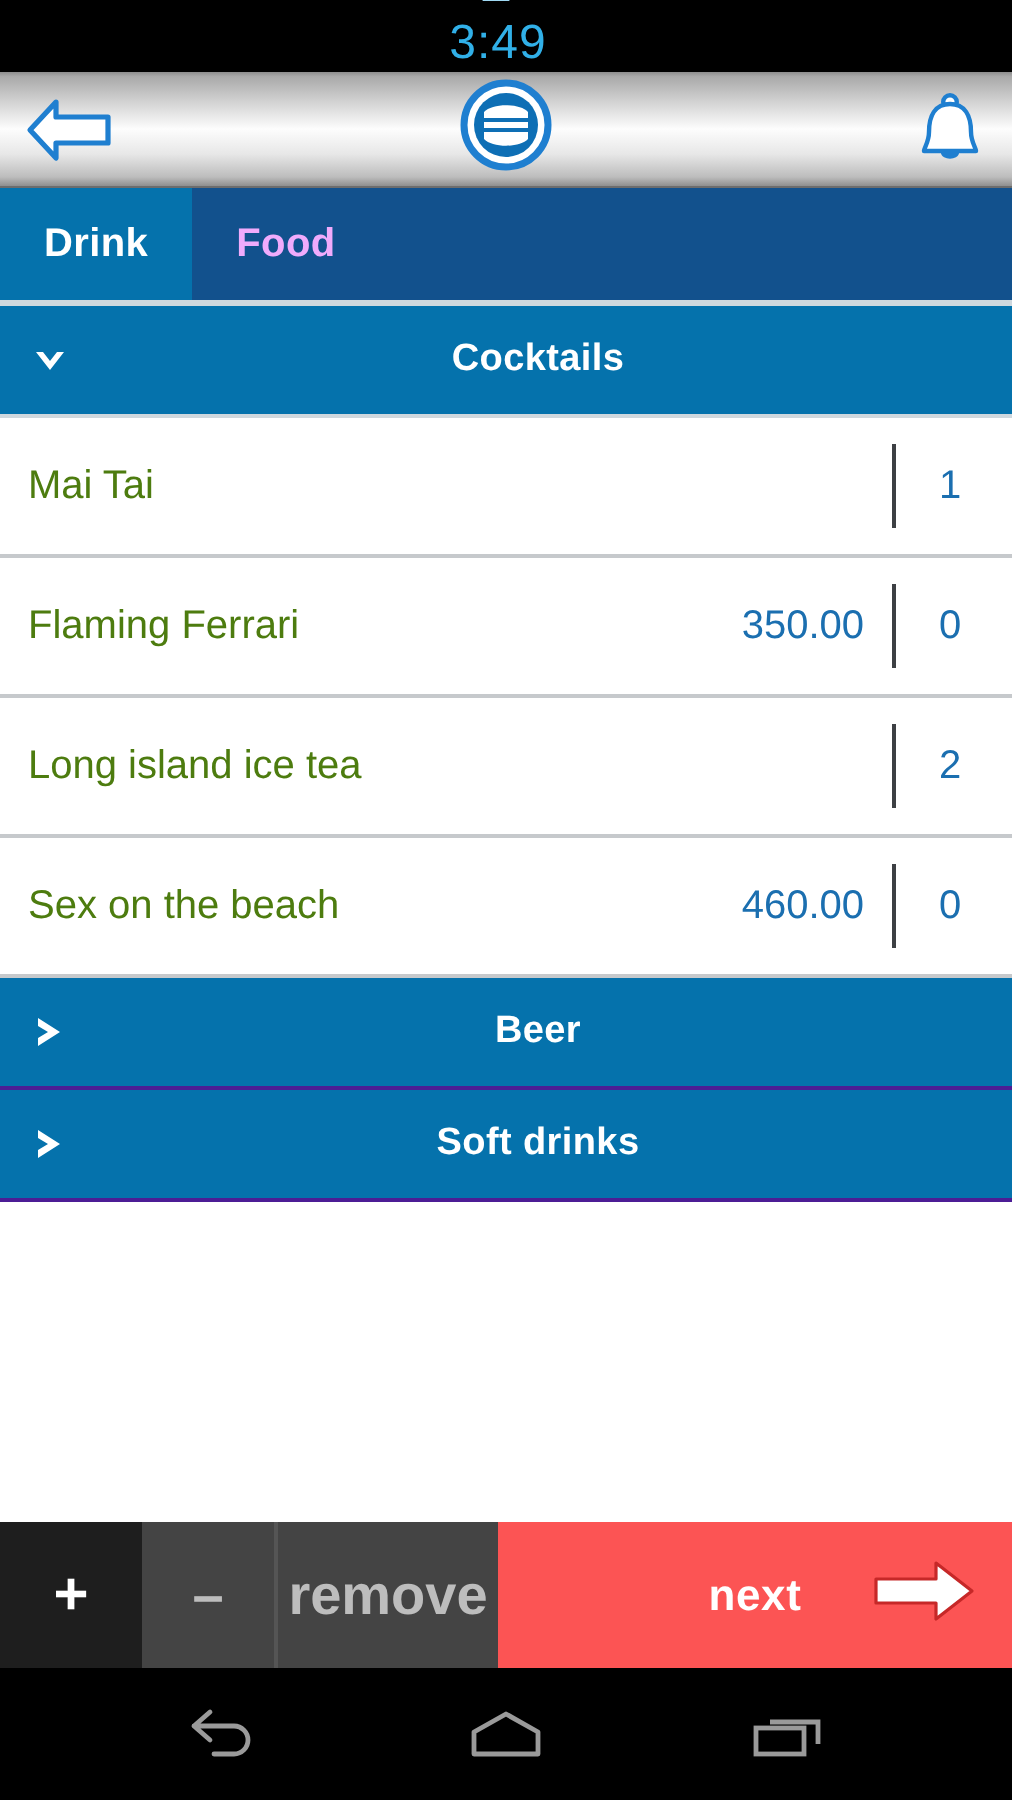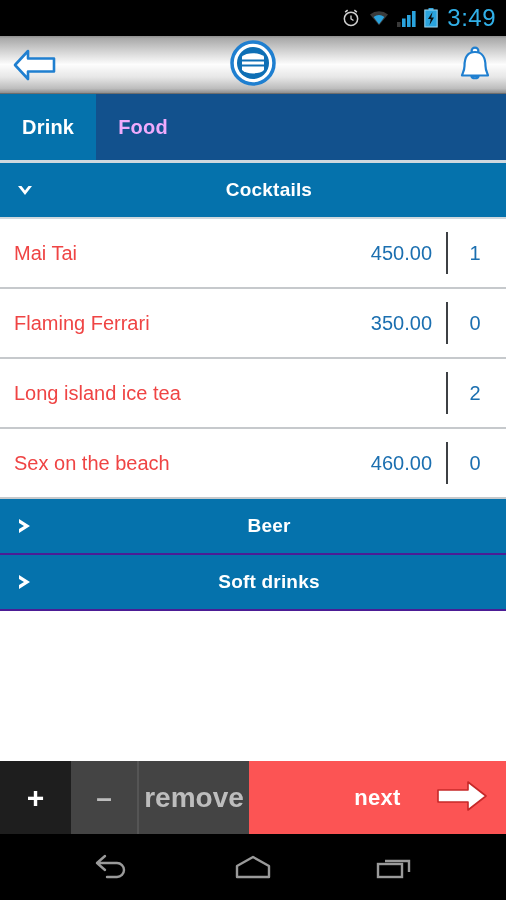--- a/index.html
+++ b/index.html
@@ -8,42 +8,42 @@
     background: #ffffff;
     font-family: "Liberation Sans", sans-serif;
     overflow: hidden;
   }
   #screen { position: relative; width: 506px; height: 900px; background: #fff; }
 
   
   .status-bar {
     height: 36px; background: #000;
     display: flex; align-items: center; justify-content: flex-end;
-    padding-right: 10px; gap: 7px;
+    padding-right: 10px; gap: 7px; flex-direction: column;
   }
   .status-icon { display: flex; align-items: center; }
   .status-time {
     color: #31b0e8; font-size: 24px; letter-spacing: .5px;
     font-family: "Liberation Sans", sans-serif; margin-left: 2px;
   }
 
   
   .app-bar {
     height: 58px; position: relative;
     background: linear-gradient(to bottom,
       #8d8d8d 0%, #a9a9a9 4%, #d2d2d2 26%, #fdfdfd 50%,
       #e7e7e7 72%, #bdbdbd 92%, #8f8f8f 100%);
     border-bottom: 1px solid #6d6d6d;
     display: flex; align-items: center; justify-content: space-between;
     padding: 0 12px;
   }
   .brand-logo { position: absolute; left: 50%; top: 50%; transform: translate(-50%,-50%); }
 
   
-  .tab-bar { height: 66px; background: #12518d; display: flex; }
+  .tab-bar { height: 56px; background: #12518d; display: flex; }
   .tab {
     display: flex; align-items: center; padding: 0 22px;
     font-size: 20px; font-weight: bold; color: #f0abfc;
     letter-spacing: .2px; cursor: pointer;
   }
   .tab.active { background: #0572ac; color: #ffffff; }
   .tab-divider { height: 3px; background: #cfd8de; }
 
   
   .group-header {
@@ -59,21 +59,21 @@
     position: absolute; left: 14px; top: 50%;
     transform: translateY(-50%); width: 22px; height: 22px;
   }
 
   
   .item-row {
     height: 70px; background: #fff; display: flex; align-items: center;
     border-bottom: 2px solid #c6c9cc; position: relative; cursor: pointer;
   }
   .item-name {
-    flex: 1; padding-left: 14px; color: #ef4444; font-size: 20px;
+    flex: 1; padding-left: 14px; color: #4d7c0f; font-size: 20px;
   }
   .item-price {
     color: #1b6fb0; font-size: 20px; text-align: right;
     width: 120px; padding-right: 14px;
   }
   .item-qty-sep {
     width: 2px; height: 42px; background: #3d4044;
   }
   .item-qty {
     color: #1b6fb0; font-size: 20px; width: 58px;
@@ -199,21 +199,20 @@
     <span class="group-chevron">
       <svg width="22" height="22" viewBox="0 0 22 22">
         <path d="M4 7 L11 16 L18 7 L14.5 7 L11 11.5 L7.5 7 Z" fill="#ffffff"></path>
       </svg>
     </span>
     <span class="group-title">Cocktails</span>
   </div>
 
   <div class="item-row">
     <span class="item-name">Mai Tai</span>
-    <span class="item-price">450.00</span>
     <span class="item-qty-sep"></span>
     <span class="item-qty">1</span>
   </div>
   <div class="item-row">
     <span class="item-name">Flaming Ferrari</span>
     <span class="item-price">350.00</span>
     <span class="item-qty-sep"></span>
     <span class="item-qty">0</span>
   </div>
   <div class="item-row">

